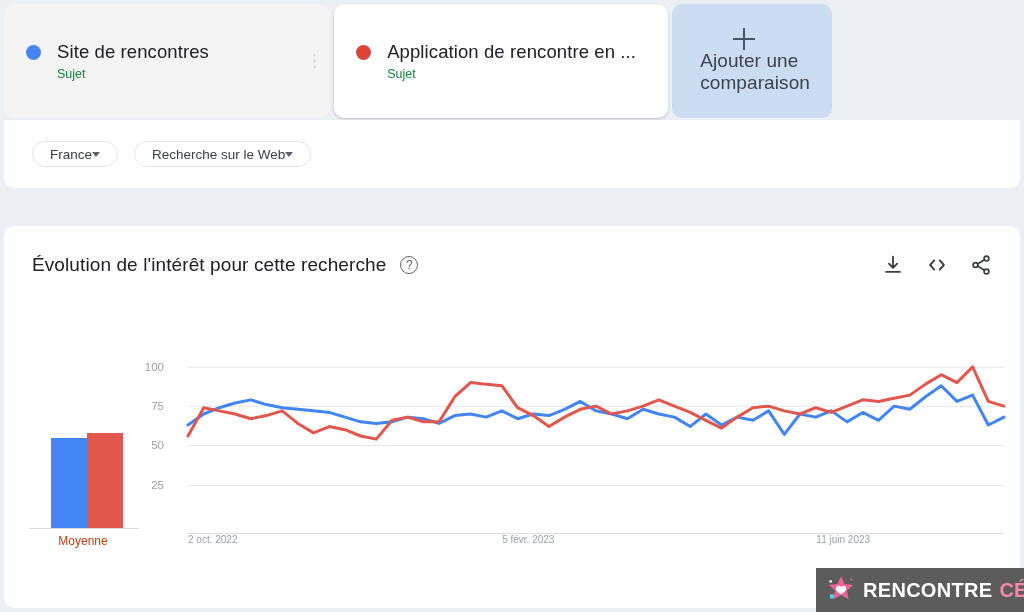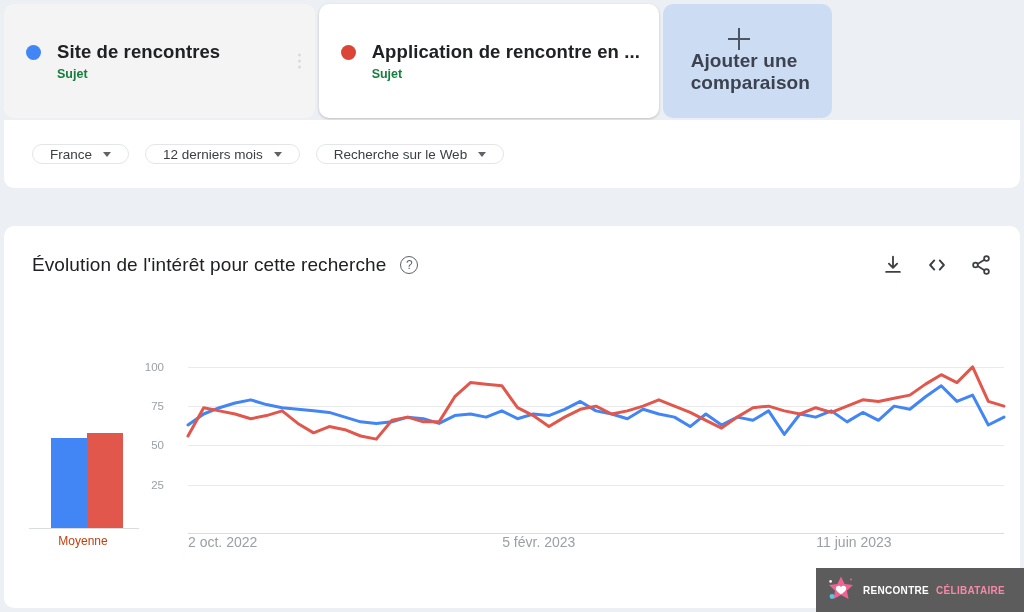--- a/index.html
+++ b/index.html
@@ -10,21 +10,20 @@
     overflow: hidden;
   }
   #root { position: relative; width: 1024px; height: 612px; }
 
   
   .cards-row {
     position: absolute; top: 0; left: 0;
     width: 836px; height: 118px;
     display: flex; gap: 4px;
     padding: 4px 4px 0 4px;
-    font-weight: bold;
   }
   .card {
     position: relative;
     border-radius: 10px;
     padding: 0 22px;
     display: flex; flex-direction: column; justify-content: center;
   }
   .card-a { width: 332px; background: #f4f4f4; }
   .card-b { width: 340px; background: #ffffff; box-shadow: 0 1px 3px rgba(60,64,67,.18), 0 1px 2px rgba(60,64,67,.10); }
   .card-c { flex: 1; background: #ccdcf2; display: flex; flex-direction: column; align-items: center; padding-left: 28px; }
@@ -58,22 +57,22 @@
   
   .filter-bar {
     position: absolute; top: 120px; left: 4px;
     width: 1016px; height: 68px;
     background: #fff;
     border-radius: 0 0 10px 10px;
     display: flex; align-items: center; gap: 16px;
     padding-left: 28px;
   }
   .chip {
-    height: 20px; border: 1px solid #e3e5e8; border-radius: 18px;
-    display: flex; align-items: center; gap: 11px;
+    height: 26px; border: 1px solid #e3e5e8; border-radius: 18px;
+    display: flex; align-items: center; 
     padding: 0 17px;
     font-size: 13.5px; color: #3c4043; white-space: nowrap;
     background: #fff;
   }
   .caret {
     width: 0; height: 0;
     border-left: 4.5px solid transparent; border-right: 4.5px solid transparent;
     border-top: 5.5px solid #5f6368;
   }
 
@@ -119,33 +118,33 @@
   .ylabels { position: absolute; left: 0; top: 0; width: 28px; height: 176px; }
   .ylabel {
     position: absolute; right: 16px; font-size: 11.5px; color: #9aa0a6;
     transform: translateY(-50%); text-align: right; width: 28px;
   }
   .grid-area { position: absolute; left: 36px; top: 0; right: 0; height: 176px; }
   .gridline { position: absolute; left: 0; right: 0; height: 1px; background: #e8eaed; }
   .baseline  { position: absolute; left: 0; right: 0; bottom: -10px; height: 1px; background: #dadce0; }
   svg.series { position: absolute; left: 0; top: 0; width: 100%; height: 176px; overflow: visible; }
   .xlabels { position: absolute; left: 36px; right: 0; top: 186px; height: 20px; }
-  .xlabel { position: absolute; font-size: 14px; color: #9aa0a6; white-space: nowrap; }
+  .xlabel { position: absolute; font-size: 10px; color: #9aa0a6; white-space: nowrap; }
 
   
   .watermark {
     position: absolute; right: 0; bottom: 0;
     width: 208px; height: 44px;
     background: #5c5c5c;
     display: flex; align-items: center; gap: 7px;
     padding-left: 10px;
     overflow: hidden;
   }
   .wm-star { position: relative; width: 30px; height: 30px; flex: 0 0 auto; }
-  .wm-text { font-size: 10px; font-weight: bold; letter-spacing: .3px; white-space: nowrap; }
+  .wm-text { font-size: 20px; font-weight: bold; letter-spacing: .3px; white-space: nowrap; }
   .wm-t1 { color: #ffffff; }
   .wm-t2 { color: #f58aa8; }
 </style>
 </head>
 <body>
 
 <div id="root">
 
   <div class="cards-row">
 
@@ -172,24 +171,20 @@
 
     <div class="card card-c">
       <span class="plus-icon"></span>
       <span class="add-label">Ajouter une comparaison</span>
     </div>
   </div>
 
   <div class="filter-bar">
     <div class="chip">
       <span>France</span>
-      <span class="caret"></span>
-    </div>
-    <div class="chip">
-      <span>12 derniers mois</span>
       <span class="caret"></span>
     </div>
     <div class="chip">
       <span>Recherche sur le Web</span>
       <span class="caret"></span>
     </div>
   </div>
 
   <div class="chart-card">
 

